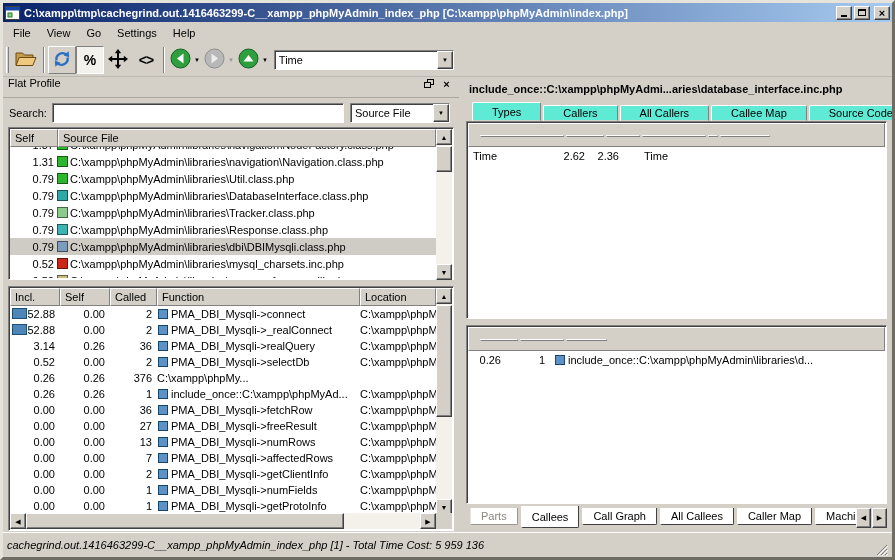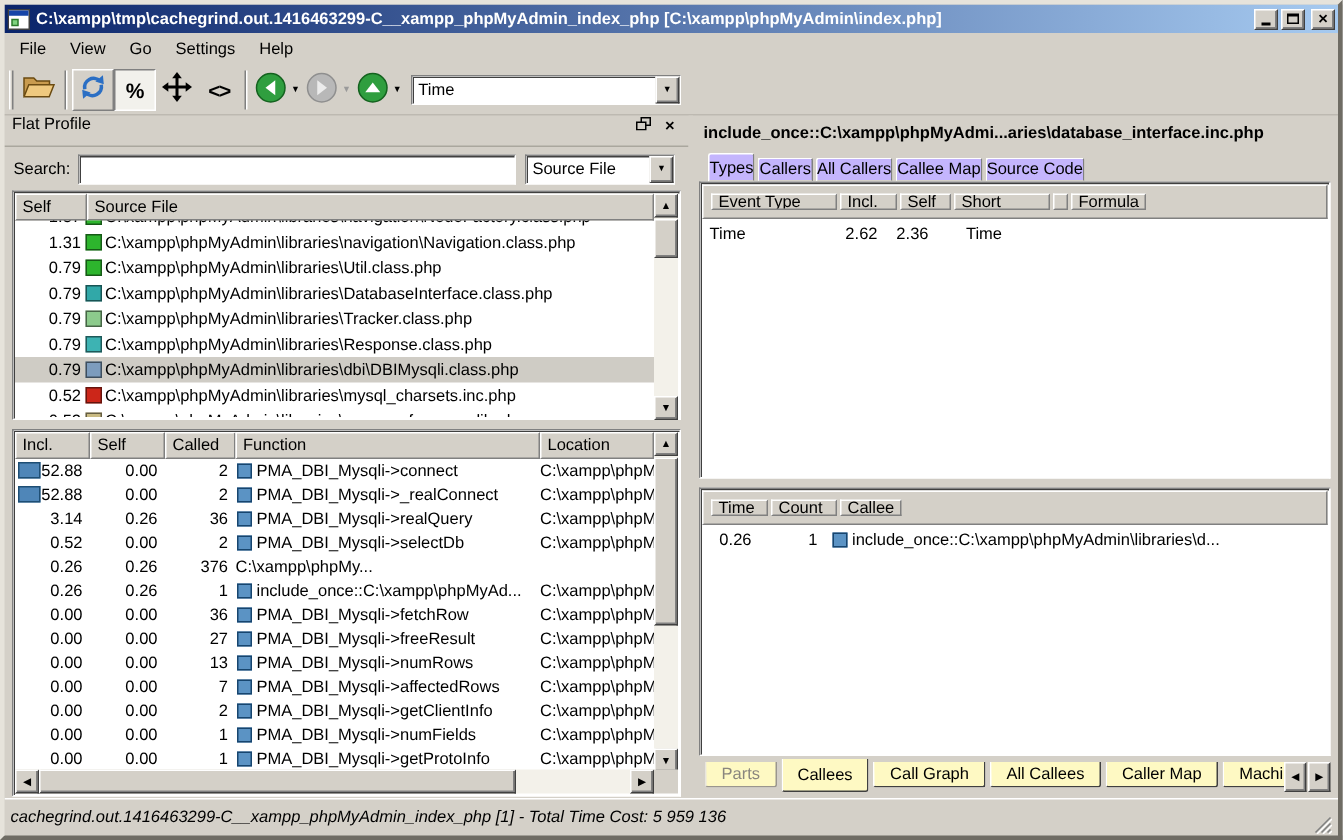--- a/index.html
+++ b/index.html
@@ -98,36 +98,36 @@
   .sthumb{position:absolute;background:#d4d0c8;border:1px solid;
     border-color:#fff #404040 #404040 #fff;box-shadow:inset -1px -1px 0 #808080;}
   .fp-vscroll{top:1px;right:1px;height:151px;}
   .fn-vscroll{top:1px;right:1px;height:227px;}
   .fn-hscroll{left:1px;bottom:1px;right:17px;}
   .corner{position:absolute;right:1px;bottom:1px;width:16px;height:16px;background:#d4d0c8;}
   
   .rp-header{position:absolute;left:7px;top:6px;width:418px;height:15px;font-weight:bold;
     white-space:nowrap;overflow:hidden;}
   .rp-tabs{position:absolute;left:10px;top:25px;width:414px;height:19px;display:flex;align-items:flex-end;}
-  .ttab{height:16px;padding:0 0;background:#c4b5fd;border:1px solid;
+  .ttab{height:16px;padding:0 19px;background:#5eead4;border:1px solid;
     border-color:#fff #808080 #d4d0c8 #fff;border-top-left-radius:2px;border-top-right-radius:2px;
     display:flex;align-items:center;margin-right:2px;flex:none;}
   .ttab.active{height:19px;border-bottom-color:#d4d0c8;position:relative;z-index:2;}
   .types-frame{position:absolute;left:4px;top:44px;width:421px;height:198px;}
   .rt-headstrip{position:absolute;left:1px;top:1px;right:1px;height:23px;background:#d4d0c8;
-    border:1px solid;border-color:#fff #808080 #808080 #fff;display:flex;align-items:stretch;padding:5px;gap:2px;}
+    border:1px solid;border-color:#fff #808080 #808080 #fff;display:flex;align-items:stretch;padding:11px;gap:2px;}
   .rt-hcell{background:#d4d0c8;border:1px solid;border-color:#fff #808080 #808080 #fff;
     display:flex;align-items:center;padding:0 4px;white-space:nowrap;overflow:hidden;flex:none;}
   .rt-row{position:absolute;left:1px;top:25px;right:1px;height:17px;display:flex;align-items:center;white-space:nowrap;}
   .rp-splitter{position:absolute;left:0;top:242px;width:430px;height:6px;}
   .callees-frame{position:absolute;left:4px;top:248px;width:421px;height:179px;}
   .rp-bottomtabs{position:absolute;left:4px;top:429px;width:421px;height:25px;}
   .btabs-clip{position:absolute;left:4px;top:0;width:387px;height:25px;overflow:hidden;
     display:flex;align-items:flex-start;}
-  .btab{height:17px;margin-top:2px;margin-right:3px;padding:0 10px;background:#fef9c3;
+  .btab{height:17px;margin-top:2px;margin-right:3px;padding:0 10px;background:#ffffff;
     border:1px solid;border-color:#fff #404040 #404040 #fff;border-top:none;
     border-bottom-left-radius:2px;border-bottom-right-radius:2px;
     display:flex;align-items:center;flex:none;}
   .btab.active{height:22px;margin-top:0;}
   .btab.disabled{color:#8a867e;border-color:#e8e5de #9a968e #9a968e #e8e5de;}
   .tabscroll{position:absolute;right:0;top:2px;display:flex;}
   .tsbtn{width:15px;height:20px;background:#d4d0c8;border:1px solid;
     border-color:#fff #404040 #404040 #fff;box-shadow:inset -1px -1px 0 #808080;
     display:flex;align-items:center;justify-content:center;font-size:7px;margin-left:1px;}
   

